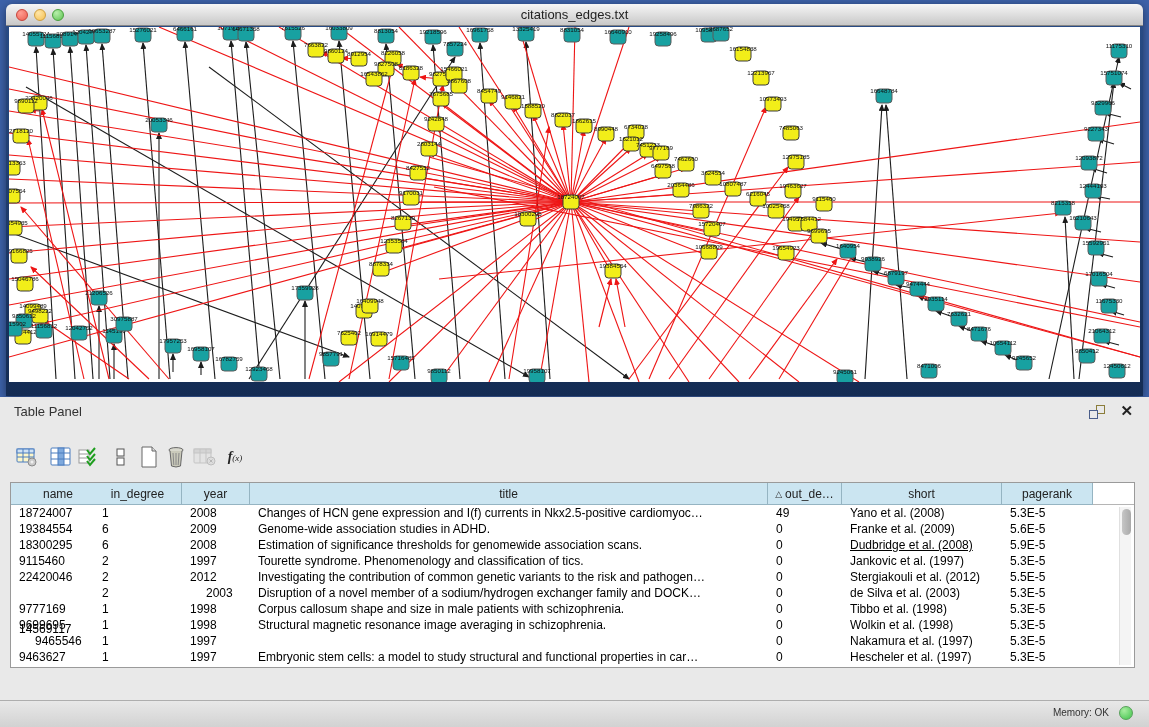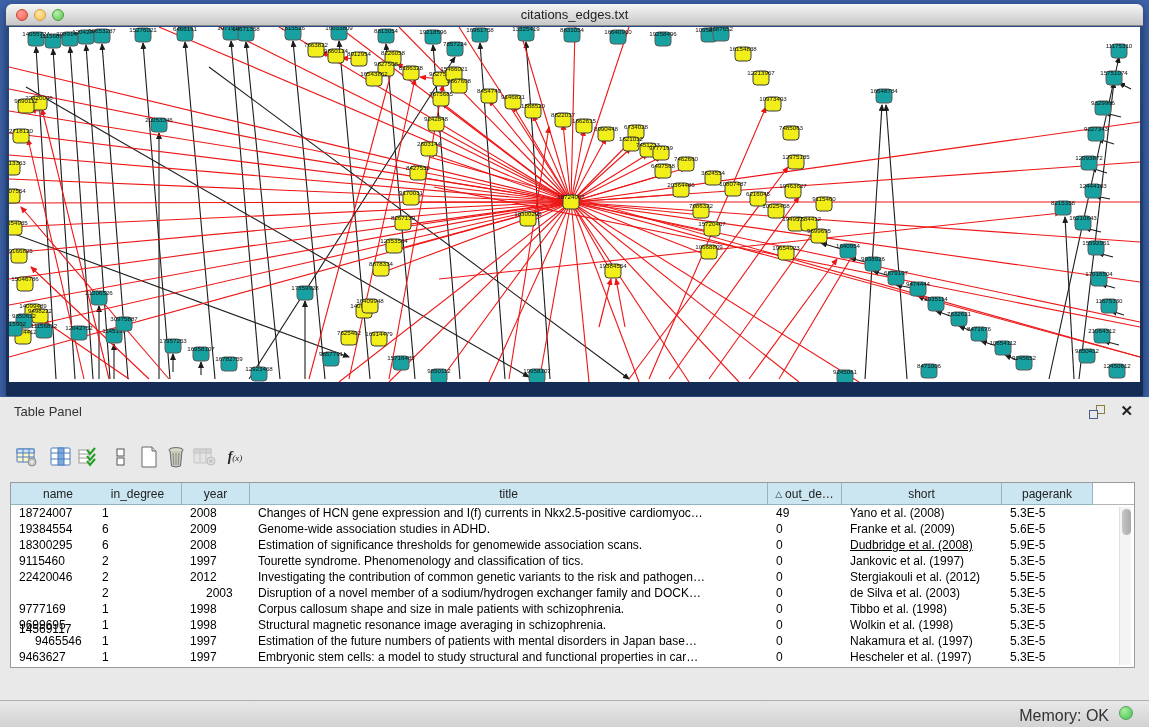--- a/index.html
+++ b/index.html
@@ -52,21 +52,21 @@
   
   .tabs-row{position:absolute;left:0;top:276px;width:100%;height:24px;}
   .seg{position:absolute;left:50%;transform:translateX(-50%);top:0;display:flex;height:21px;
        border:1px solid #8f8f8f;border-radius:5px;overflow:hidden;background:linear-gradient(#fcfcfc,#e3e3e3);}
   .seg .tab{padding:0 15px;font-size:13px;line-height:20px;color:#111;cursor:pointer;border-right:1px solid #c4c4c4;}
   .seg .tab:last-child{border-right:none;}
   .seg .tab.sel{background:linear-gradient(#7b7b7b,#676767);color:#efefef;border-right:1px solid #5e5e5e;}
   
   .status-bar{position:absolute;left:0;top:700px;width:1149px;height:27px;
               background:linear-gradient(#e8e8e8,#d2d2d2);border-top:1px solid #aeaeae;}
-  .mem-label{position:absolute;right:40px;top:6px;font-size:16px;color:#333;}
+  .mem-label{position:absolute;right:40px;top:6px;font-size:10px;color:#333;}
   .mem-dot{position:absolute;right:16px;top:5px;width:14px;height:14px;border-radius:50%;
            background:radial-gradient(circle at 35% 30%,#a8eda0,#3fc24a);border:1px solid #57a05a;}
 </style>
 </head>
 <body>
 
 <div class="screen">
 
   <div class="net-window">
     <div class="titlebar">
@@ -934,21 +934,20 @@
             <div class="td" style="left: 171px; width: 68px;">1998</div>
             <div class="td" style="left: 239px; width: 518px;">Structural magnetic resonance image averaging in schizophrenia.</div>
             <div class="td" style="left: 757px; width: 74px;">0</div>
             <div class="td" style="left: 831px; width: 160px;">Wolkin et al. (1998)</div>
             <div class="td" style="left: 991px; width: 91px;">5.3E-5</div>
           </div>
           <div class="tr">
             <div class="td" style="left: 0px; width: 83px; padding-left: 24px;">9465546</div>
             <div class="td" style="left: 83px; width: 88px;">1</div>
             <div class="td" style="left: 171px; width: 68px;">1997</div>
-            <div class="td" style="left: 239px; width: 518px;">Estimation of the future numbers of patients with mental disorders in Japan base…</div>
             <div class="td" style="left: 757px; width: 74px;">0</div>
             <div class="td" style="left: 831px; width: 160px;">Nakamura et al. (1997)</div>
             <div class="td" style="left: 991px; width: 91px;">5.3E-5</div>
           </div>
           <div class="tr">
             <div class="td" style="left: 0px; width: 83px;">9463627</div>
             <div class="td" style="left: 83px; width: 88px;">1</div>
             <div class="td" style="left: 171px; width: 68px;">1997</div>
             <div class="td" style="left: 239px; width: 518px;">Embryonic stem cells: a model to study structural and functional properties in car…</div>
             <div class="td" style="left: 757px; width: 74px;">0</div>

